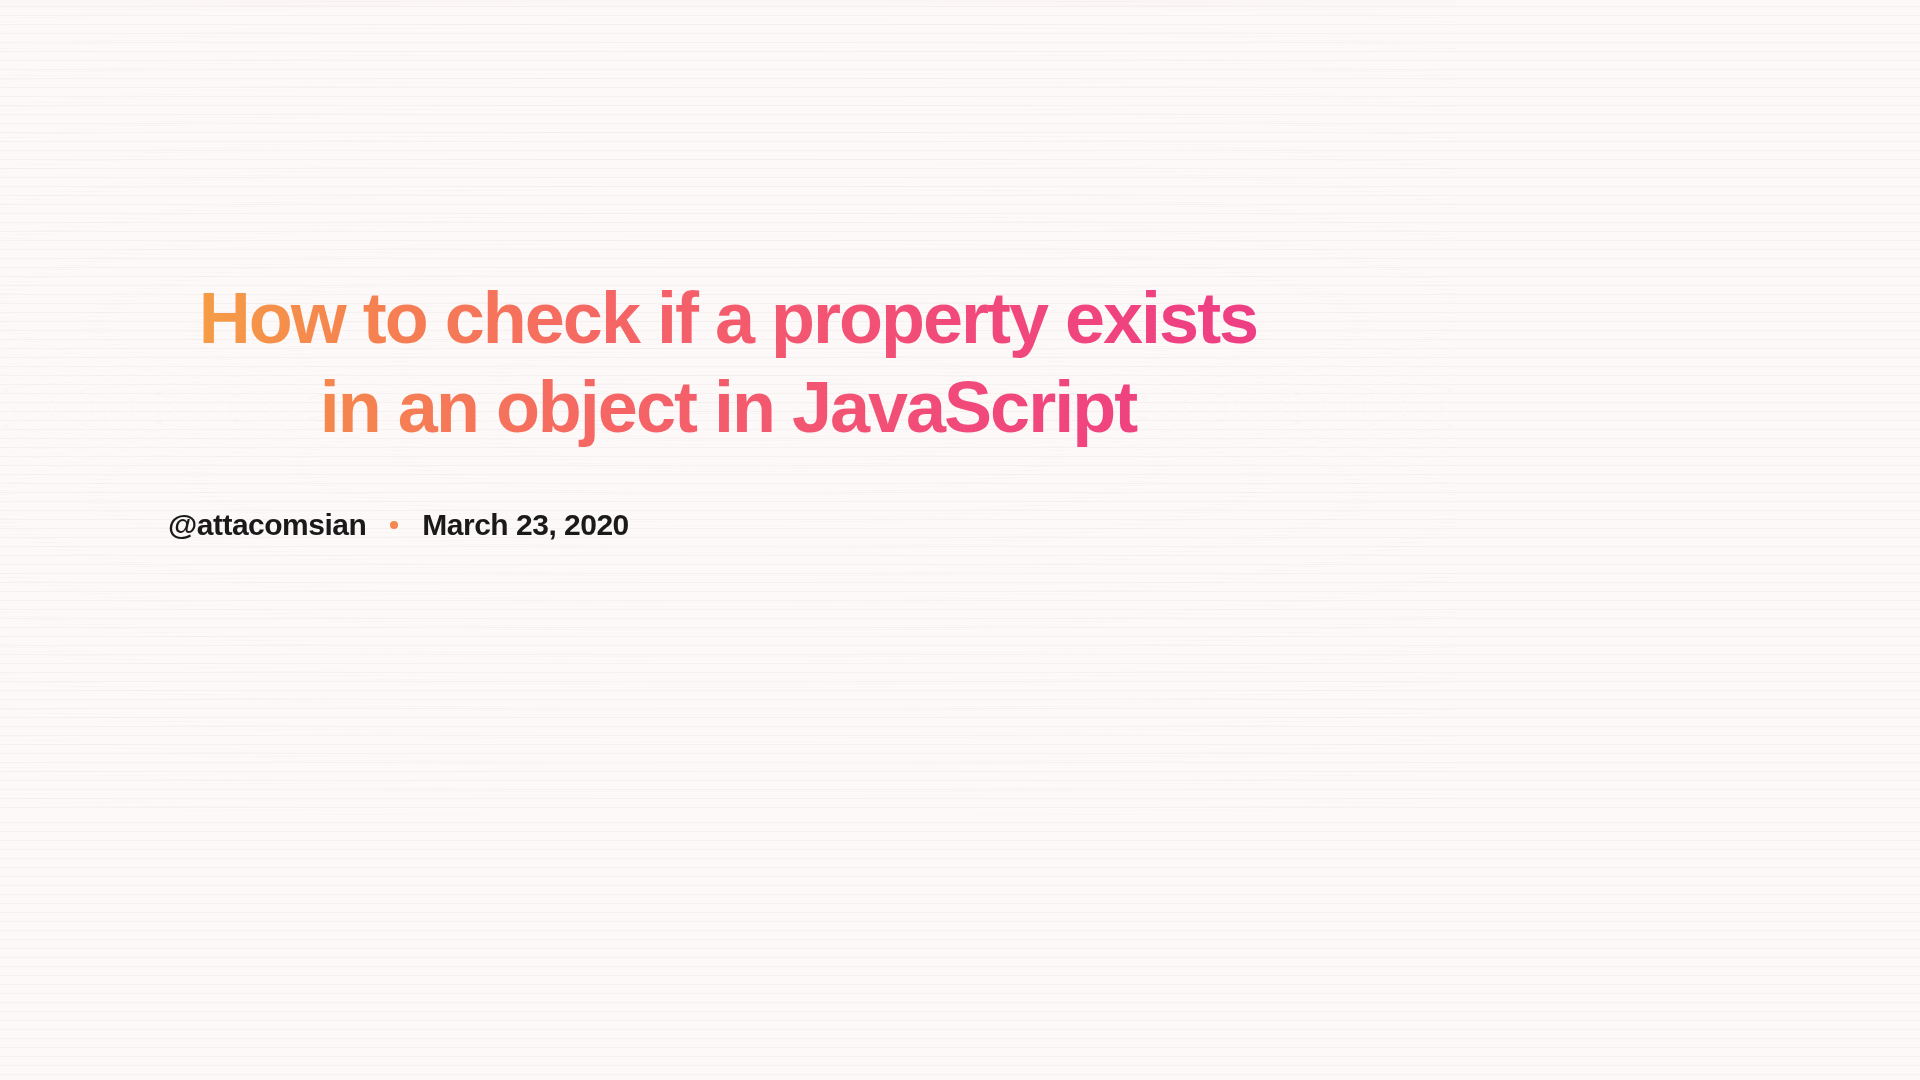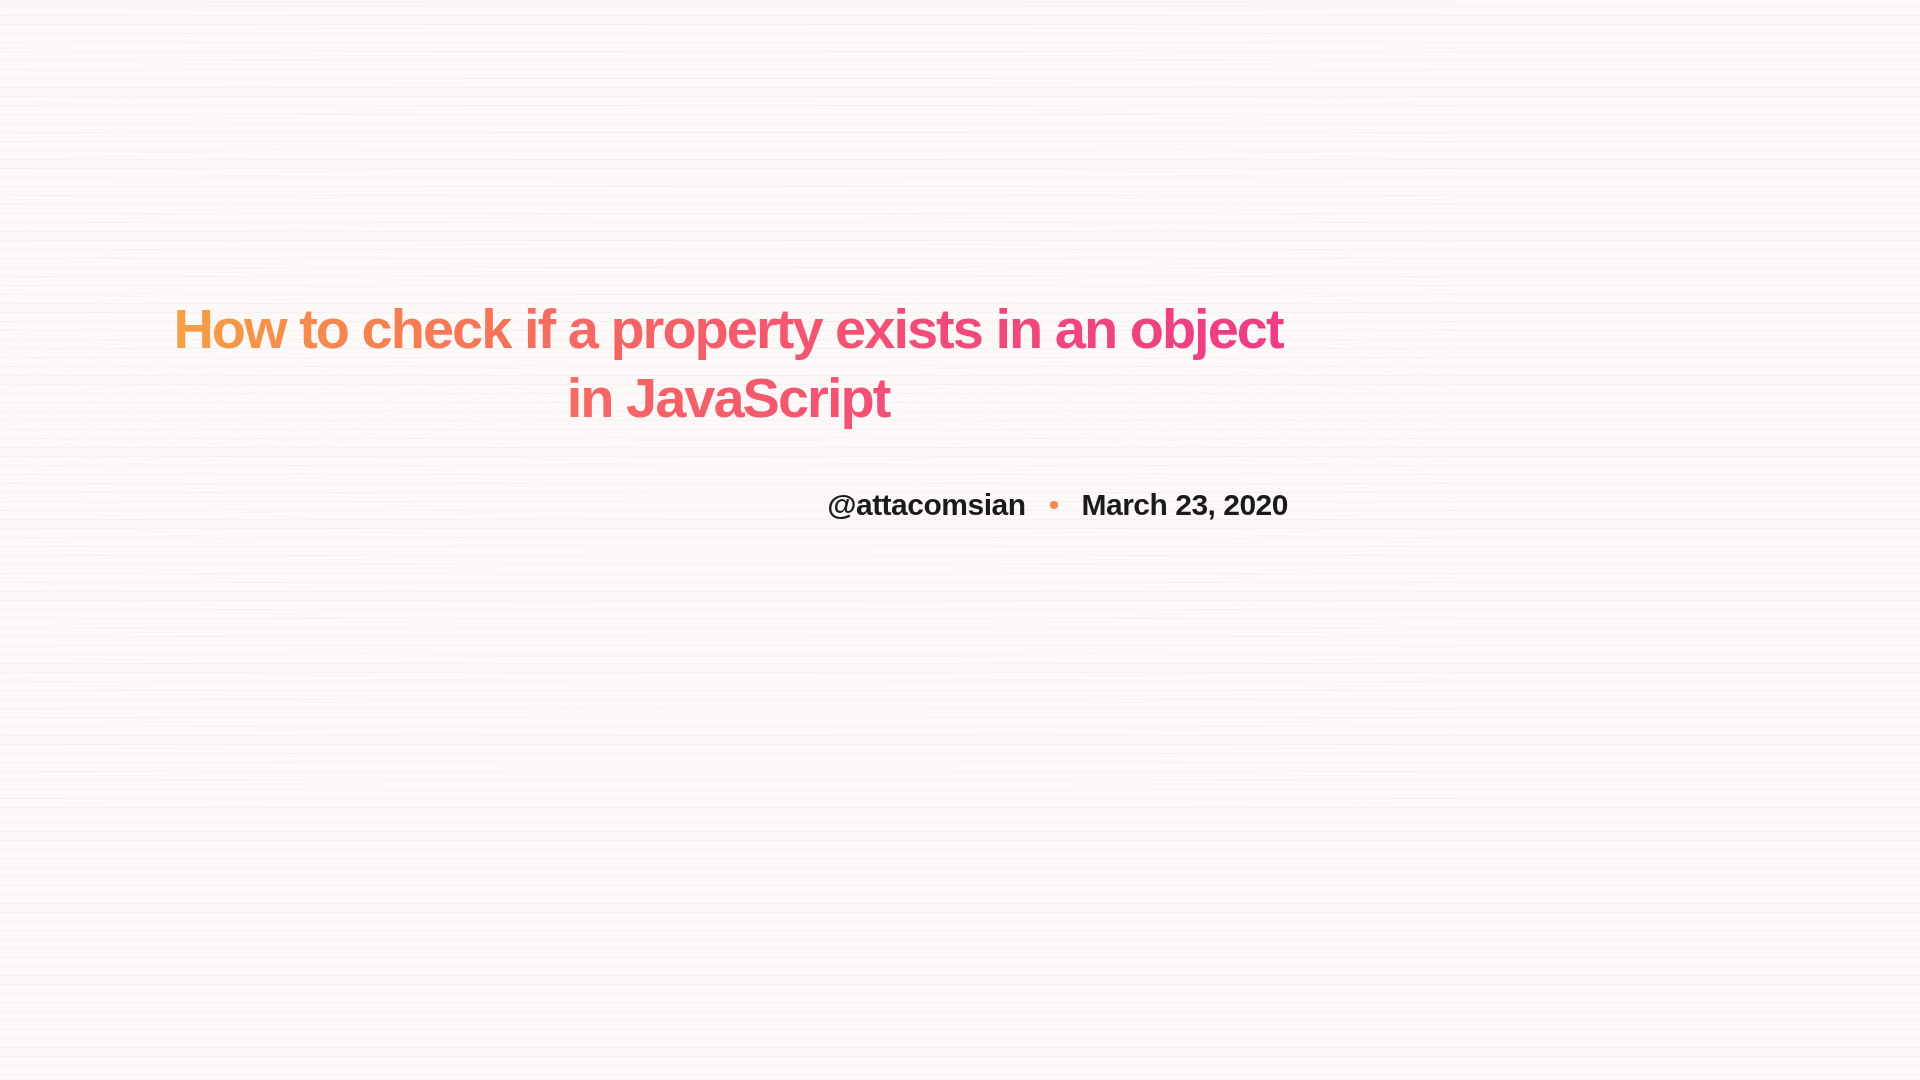--- a/index.html
+++ b/index.html
@@ -40,35 +40,35 @@
 
     .container {
       text-align: center;
       max-width: 1200px;
       padding: 0 40px;
       position: relative;
       z-index: 1;
     }
 
     .title {
-      font-size: 56px;
+      font-size: 72px;
       font-weight: 800;
       line-height: 1.24;
       letter-spacing: -2px;
       background: linear-gradient(90deg, #f5a244 0%, #f5864e 15%, #f56565 40%, #f14a7a 70%, #ee3d85 100%);
       -webkit-background-clip: text;
       background-clip: text;
       -webkit-text-fill-color: transparent;
       color: transparent;
       margin-bottom: 56px;
     }
 
     .meta {
       display: flex;
-      justify-content: flex-end;
+      justify-content: flex-start;
       align-items: center;
       gap: 24px;
       font-size: 30px;
       font-weight: 700;
       color: #1a1a1a;
       letter-spacing: -0.5px;
     }
 
     .separator {
       width: 8px;

